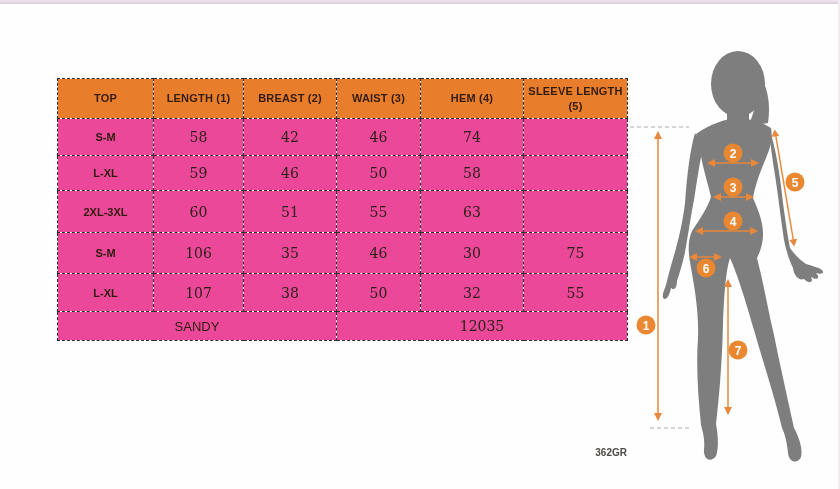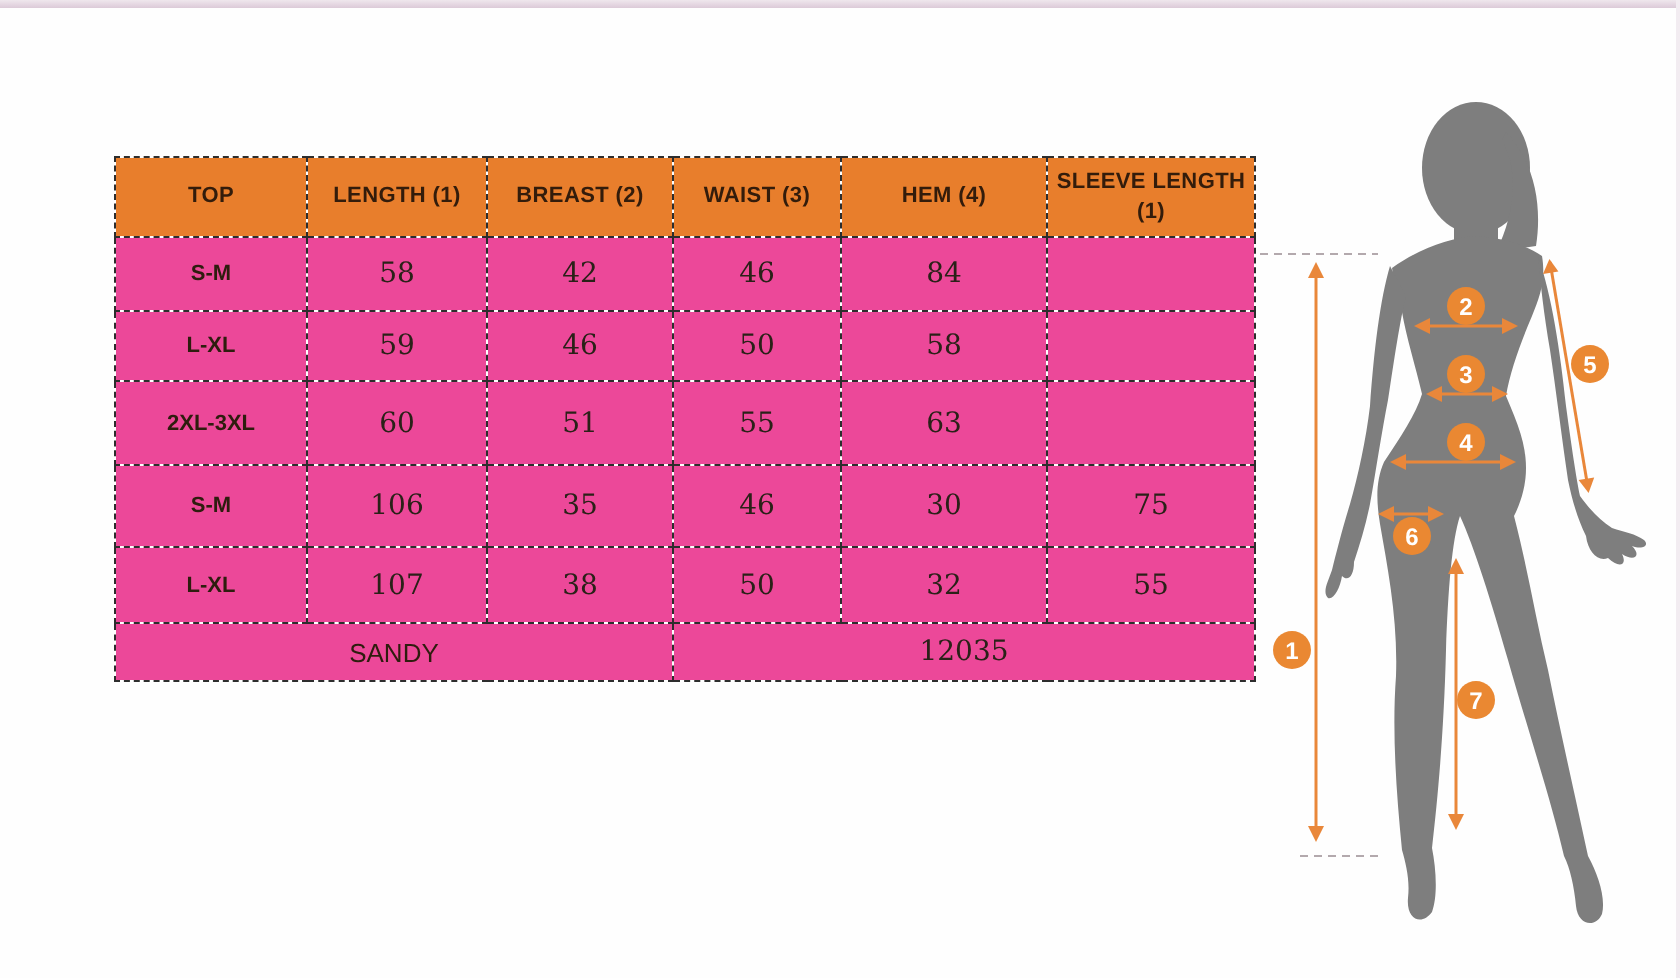--- a/index.html
+++ b/index.html
@@ -69,28 +69,28 @@
         <col style="width:103px">
         <col style="width:104px">
     </colgroup>
     <tbody>
         <tr class="h40">
       <th class="hd">TOP</th>
       <th class="hd">LENGTH (1)</th>
       <th class="hd">BREAST (2)</th>
       <th class="hd">WAIST (3)</th>
       <th class="hd">HEM (4)</th>
-      <th class="hd">SLEEVE LENGTH (1)</th>
+      <th class="hd">SLEEVE LENGTH (5)</th>
     </tr>
     <tr class="h37">
       <td class="cell size">S-M</td>
       <td class="cell num">58</td>
       <td class="cell num">42</td>
       <td class="cell num">46</td>
-      <td class="cell num">84</td>
+      <td class="cell num">74</td>
       <td class="cell num"></td>
     </tr>
     <tr class="h35">
       <td class="cell size">L-XL</td>
       <td class="cell num">59</td>
       <td class="cell num">46</td>
       <td class="cell num">50</td>
       <td class="cell num">58</td>
       <td class="cell num"></td>
     </tr>
@@ -118,20 +118,21 @@
       <td class="cell num">32</td>
       <td class="cell num">55</td>
     </tr>
     <tr class="h29">
       <td class="cell size" colspan="3" style="font-weight:normal;font-size:13px;">SANDY</td>
       <td class="cell num" colspan="3">12035</td>
     </tr>
   </tbody>
     </table>
 
+  <div class="code">362GR</div>
 
   <svg class="fig" width="230" height="460" viewBox="610 20 230 460">
 
     <g class="sil">
       <ellipse cx="738" cy="84" rx="27" ry="33"></ellipse>
       <path d="M 753,66 C 768,82 771,104 768,123 L 748,126 C 757,108 760,86 751,70 Z"></path>
       <rect x="727" y="100" width="22" height="31"></rect>
       <path d="
         M 696,134
         C 710,124 725,119 738,118

